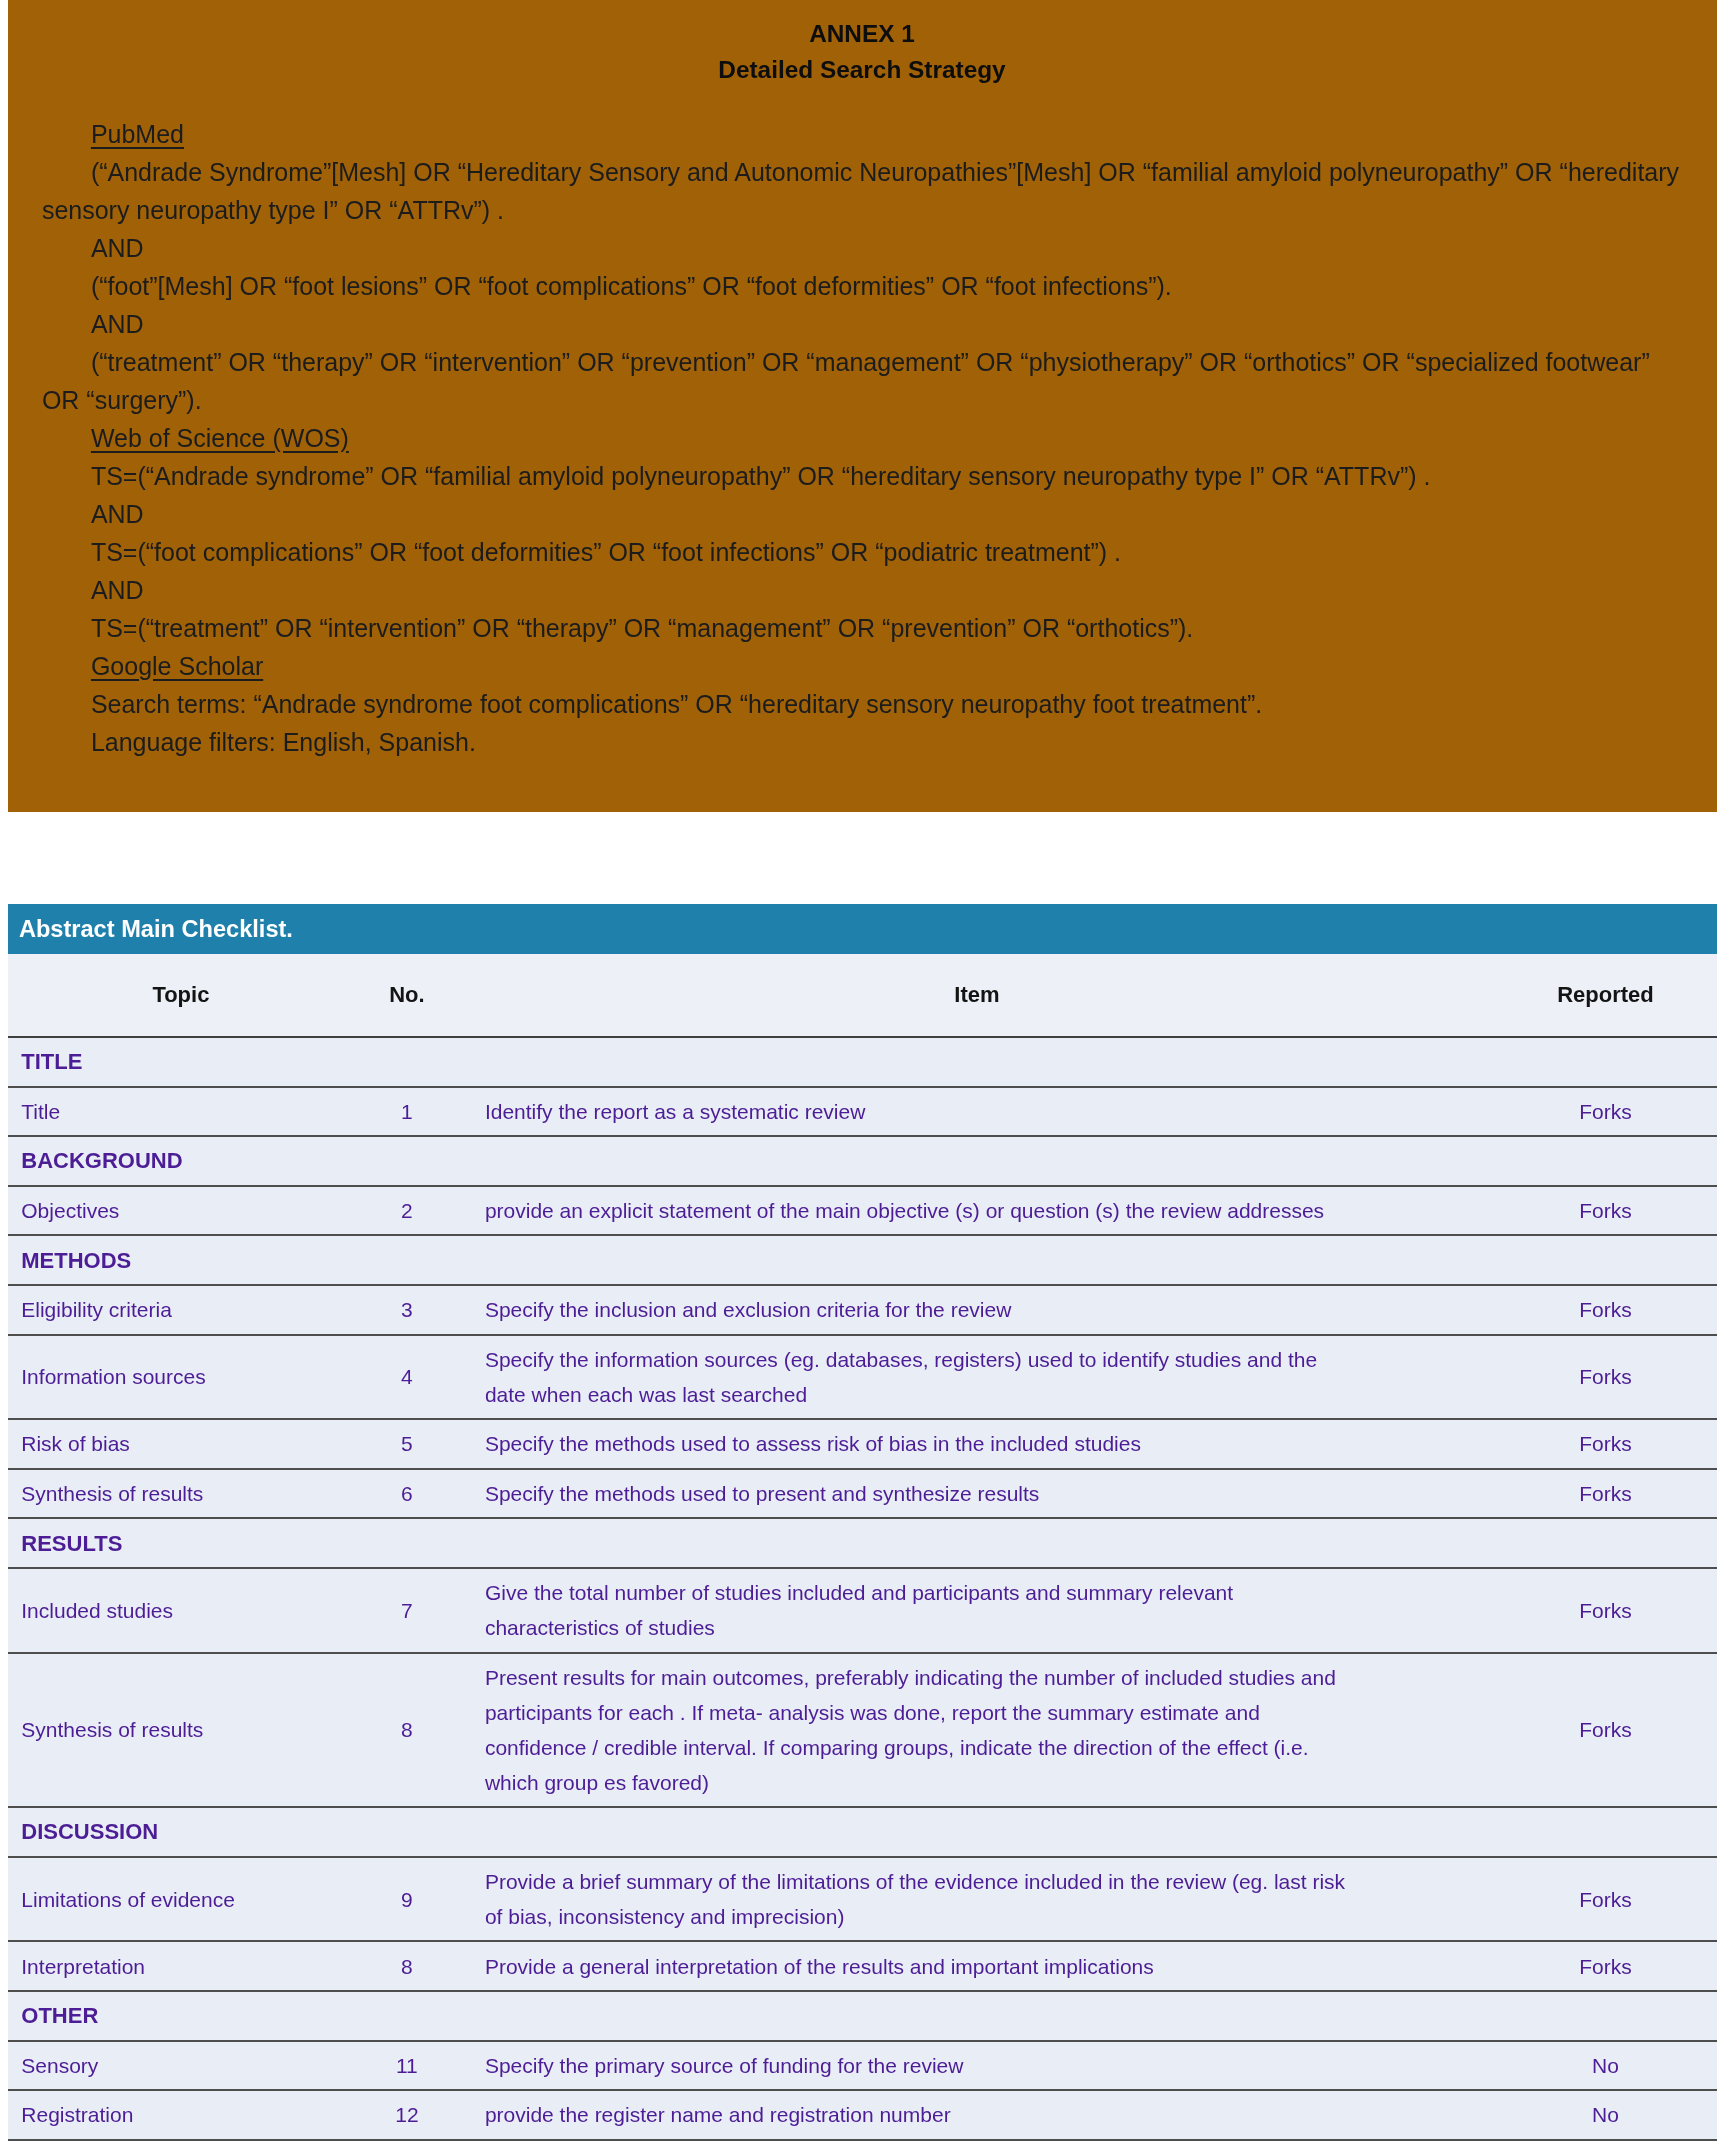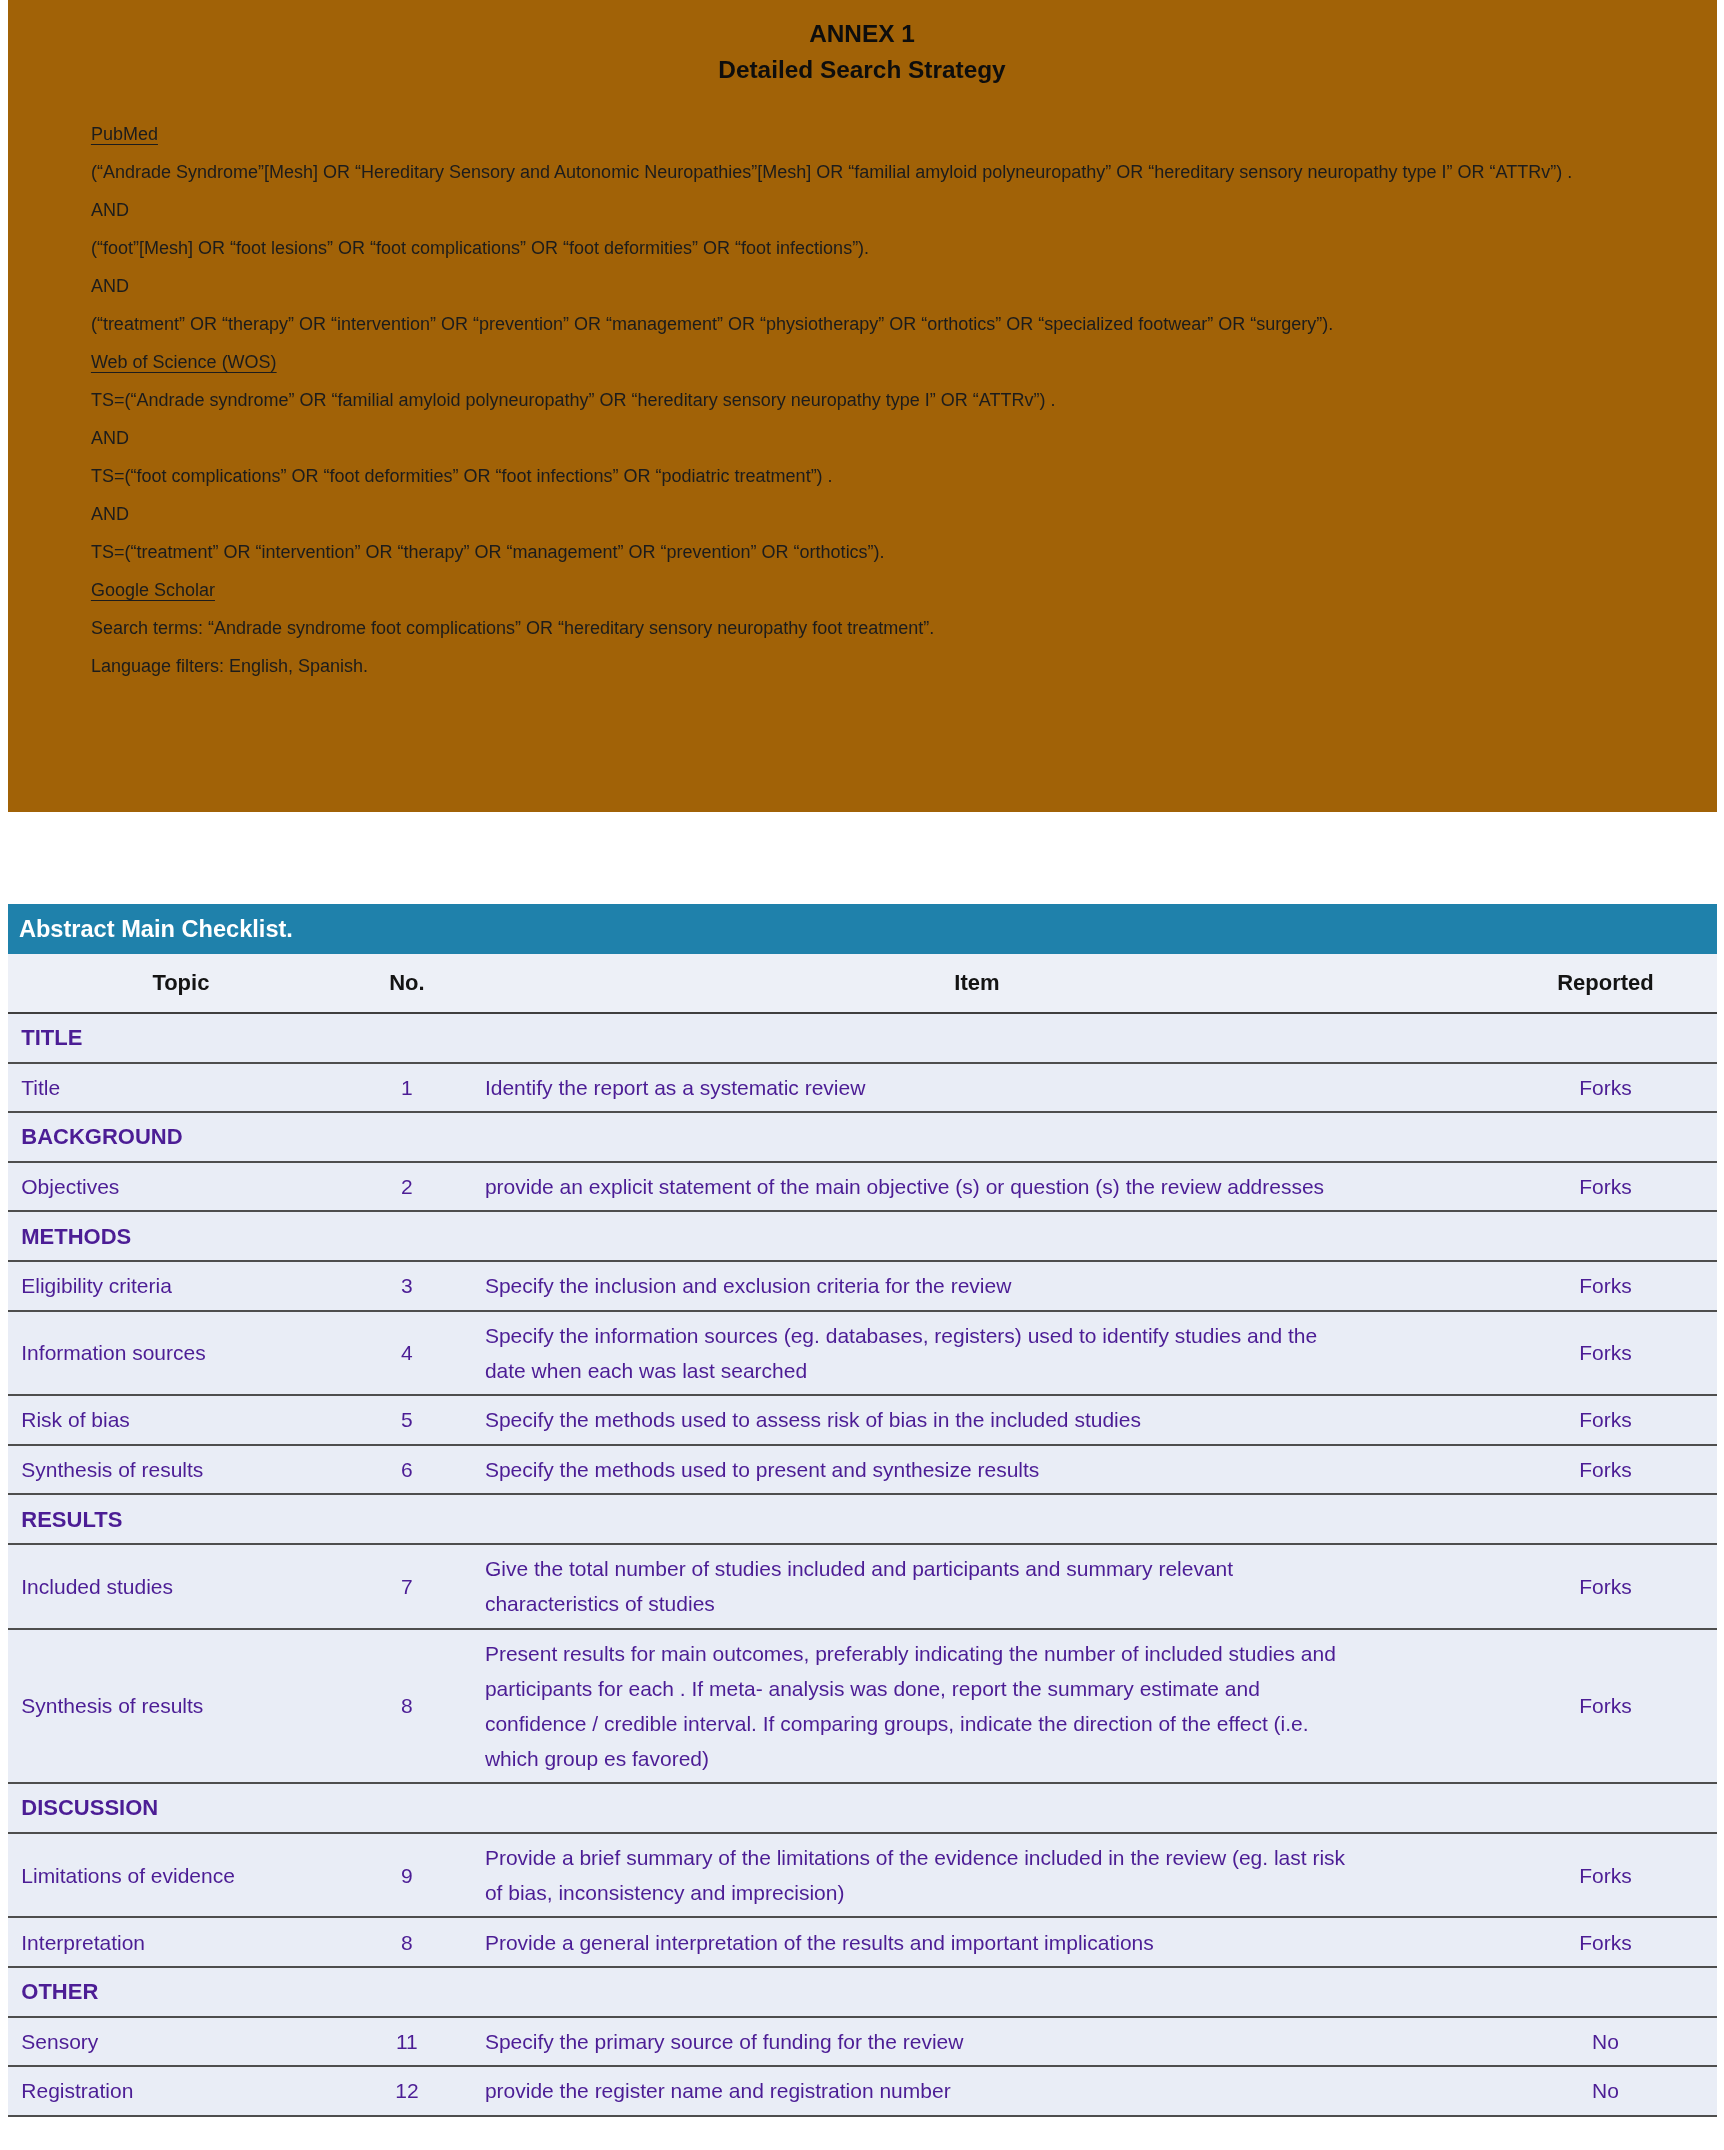--- a/index.html
+++ b/index.html
@@ -26,21 +26,21 @@
     font-weight: bold;
     font-size: 24.4px;
     margin: 0;
     line-height: 36px;
     color: #0d0d0d;
   }
   .annex-title { margin-top: 4.7px; }
   .annex-subtitle { margin-bottom: 27px; }
   .search-body p {
     margin: 0;
-    font-size: 18px;
+    font-size: 25px;
     line-height: 38px;
     text-indent: 49px;
     color: #1c1c1c;
   }
   .search-body p.heading {
     text-decoration: underline;
     text-underline-offset: 3.9px;
   }
 
   
@@ -64,21 +64,21 @@
   col.c-item     { width: 1034px; }
   col.c-reported { width: auto; }
 
   thead th {
     background: #edf0f7;
     font-weight: bold;
     font-size: 22px;
     height: 50px;
     text-align: center;
     border-bottom: 2.4px solid #3f3f3f;
-    padding: 4px;
+    padding: 16px;
   }
   tbody td {
     background: #e9edf6;
     font-size: 21px;
     line-height: 35px;
     padding: 6.3px 0;
     border-bottom: 2.4px solid #4e4e4e;
     vertical-align: middle;
     color: #4c1d95;
   }

